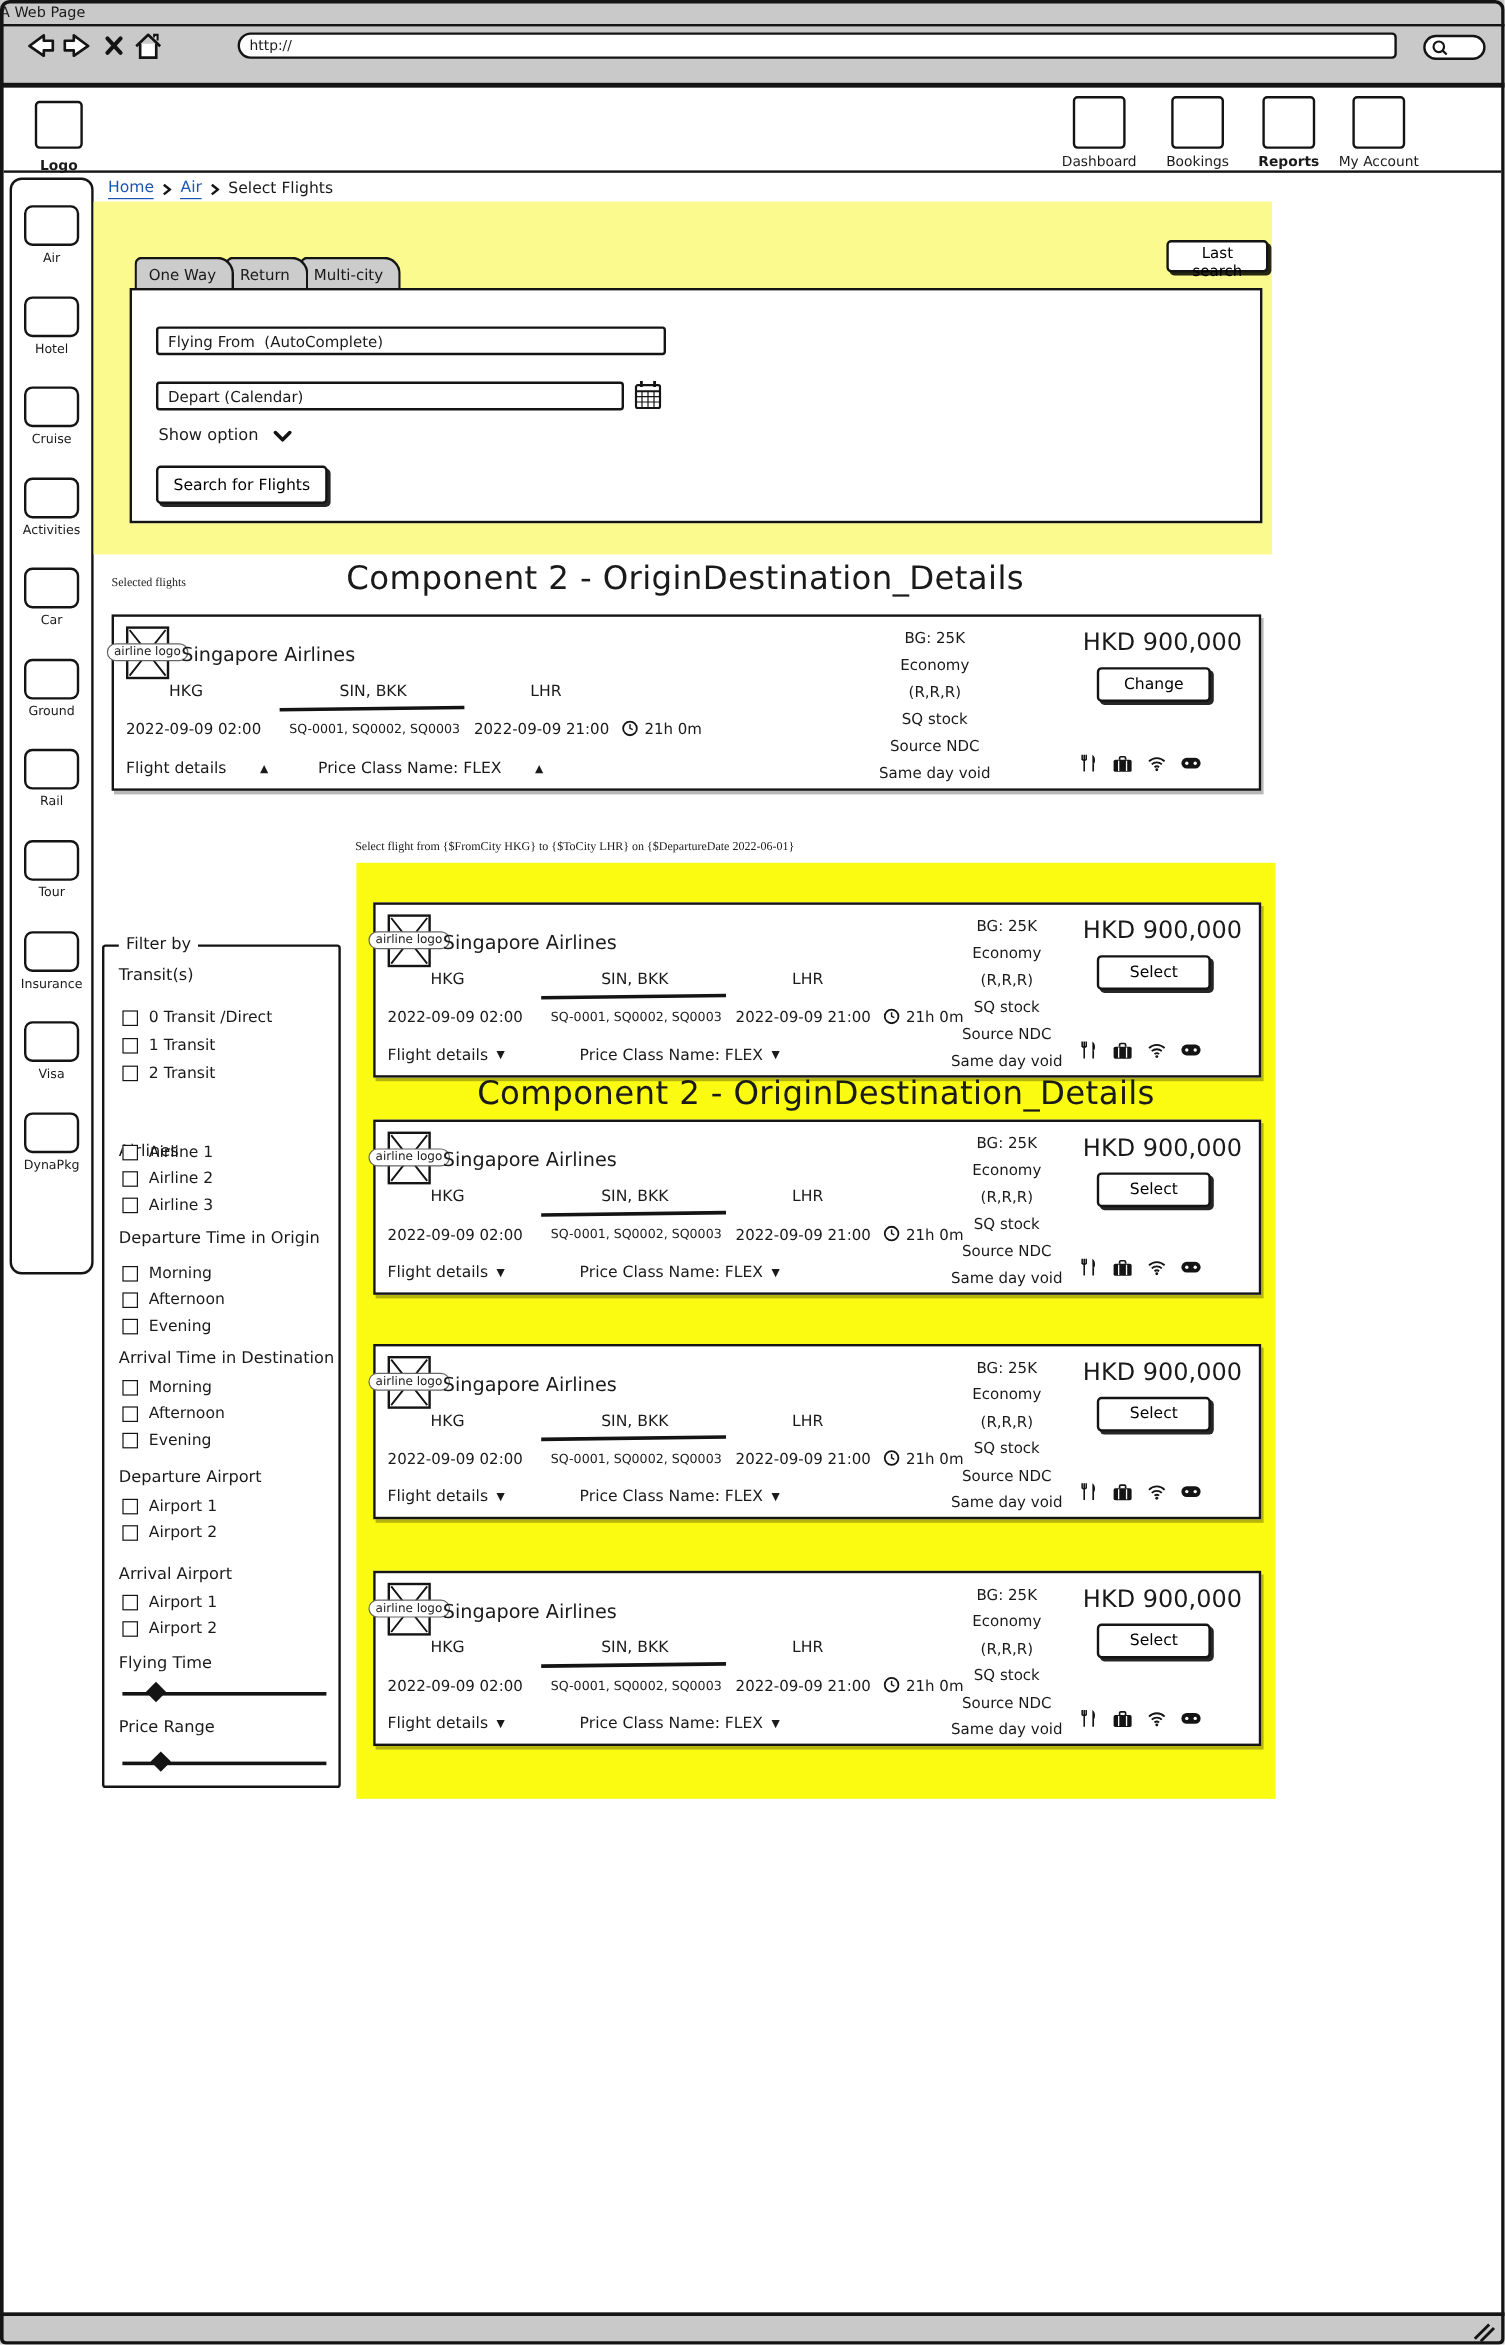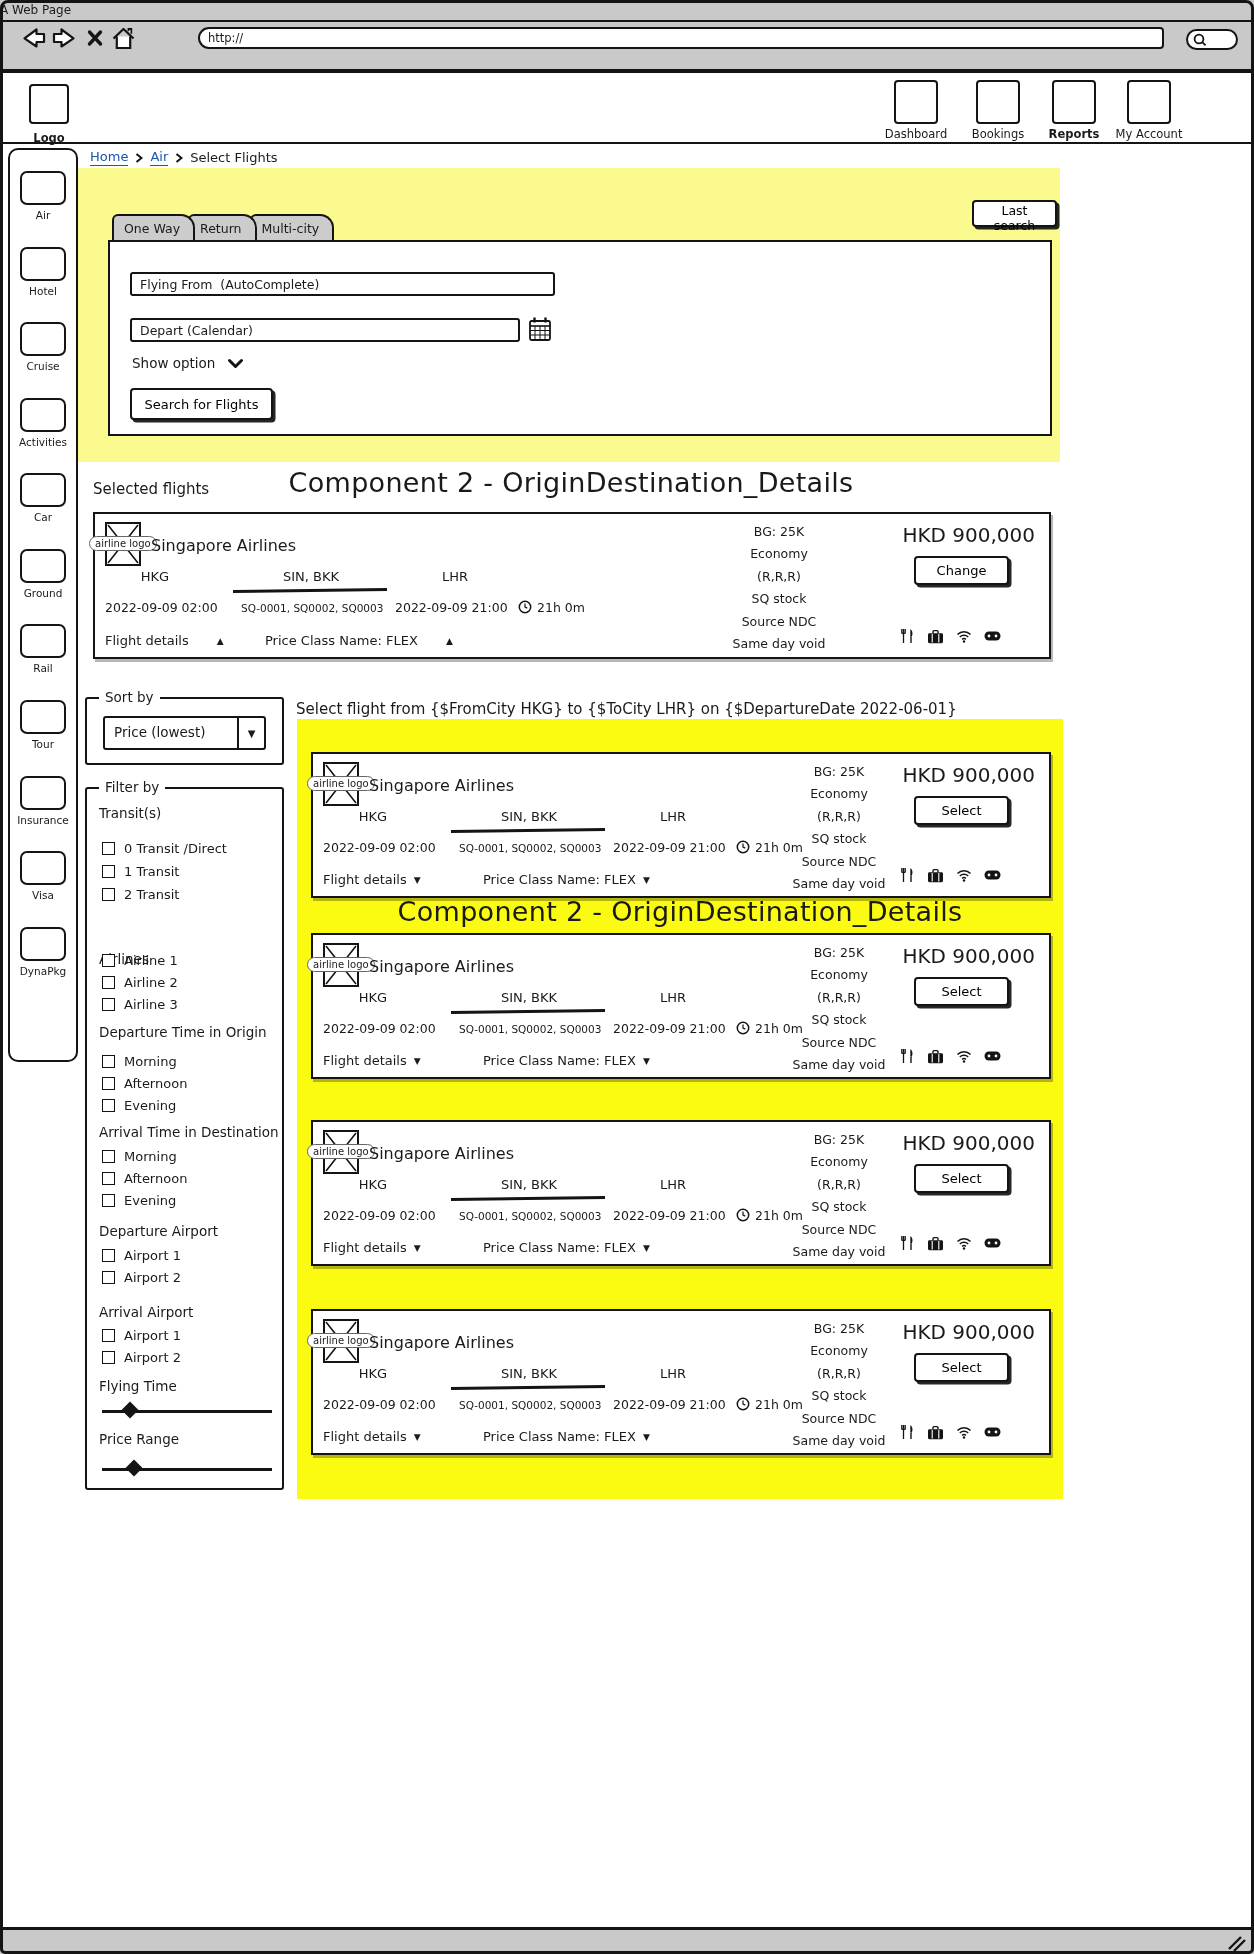--- a/index.html
+++ b/index.html
@@ -38,21 +38,21 @@
   .tabs{position:absolute;left:112px;top:214px;display:flex;}
   .tab{height:40px;line-height:25px;padding:0 13px 0 10px;background:#ccc;border:2px solid #141414;border-bottom:none;border-radius:6px 14px 0 0;margin-right:-7px;font-size:12.5px;box-sizing:border-box;cursor:pointer;}
   .tab1{z-index:3}.tab2{z-index:2}.tab3{z-index:1}
   .form-panel{position:absolute;left:108px;top:240px;width:944px;height:196px;background:#fff;border:2.5px solid #141414;box-sizing:border-box;z-index:4;}
   .wf-input{position:absolute;background:#fff;border:2px solid #141414;border-radius:3px;box-sizing:border-box;font-size:12.5px;line-height:21px;padding-left:8px;white-space:pre;cursor:text;}
   .wf-btn{position:absolute;background:#fff;border:2px solid #141414;border-radius:4px;box-shadow:2.5px 2.5px 0 rgba(0,0,0,.85);font-family:inherit;font-size:13px;text-align:center;cursor:pointer;box-sizing:border-box;}
   .show-option{position:absolute;left:132px;top:355px;font-size:13.5px;display:flex;align-items:center;gap:12px;cursor:pointer;z-index:5;}
 
   
   .section-heading{position:absolute;text-align:center;font-size:27px;letter-spacing:.3px;}
-  .small-label{position:absolute;font-size:15px;}
+  .small-label{position:absolute;font-size:10px;font-family:Liberation Serif, serif;}
 
   
   .fcard{position:absolute;background:#fff;border:2px solid #141414;box-shadow:2px 3px 0 rgba(0,0,0,.28);box-sizing:border-box;}
   .logo-box{position:absolute;left:10px;top:8px;width:36px;height:44px;border:2px solid #141414;background:#fff;box-sizing:border-box;}
   .logo-tag{position:absolute;left:-6px;top:22px;background:#fff;border:1.5px solid #666;border-radius:8px;font-size:10px;padding:1px 5px;white-space:nowrap;}
   .airline{position:absolute;left:56px;top:22px;font-size:16px;white-space:nowrap;}
   .city{position:absolute;top:55px;font-size:13px;text-align:center;}
   .city.origin{left:30px;width:60px;}
   .city.via{left:150px;width:132px;}
   .city.dest{left:330px;width:60px;}
@@ -309,27 +309,20 @@
           <circle cx="8" cy="11.5" r="1.2" fill="#141414"></circle>
         </svg>
       <svg width="17" height="10" viewBox="0 0 17 10">
           <rect x=".5" y=".5" width="16" height="9" rx="4.5" fill="#141414"></rect>
           <circle cx="5" cy="5" r="1.4" fill="#fff"></circle>
           <circle cx="12" cy="5" r="1.4" fill="#fff"></circle>
         </svg>
     </div>
   </div>
 
-  <div class="wf-fieldset" style="left:85px;top:697px;width:199px;height:68px;">
-    <div class="wf-legend">Sort by</div>
-    <div class="dropdown">
-      <div class="dd-text">Price (lowest)</div>
-      <div class="dd-btn">▼</div>
-    </div>
-  </div>
 
   <div class="wf-fieldset" style="left:85px;top:787px;width:199px;height:703px;">
     <div class="wf-legend">Filter by</div>
 
     <div class="fg-label" style="top:16px;">Transit(s)</div>
     <div class="cb-row" style="top:52px;">
       <span class="cb"></span>
         <span class="cb-label">0 Transit /Direct</span>
     </div>
     <div class="cb-row" style="top:75px;">

